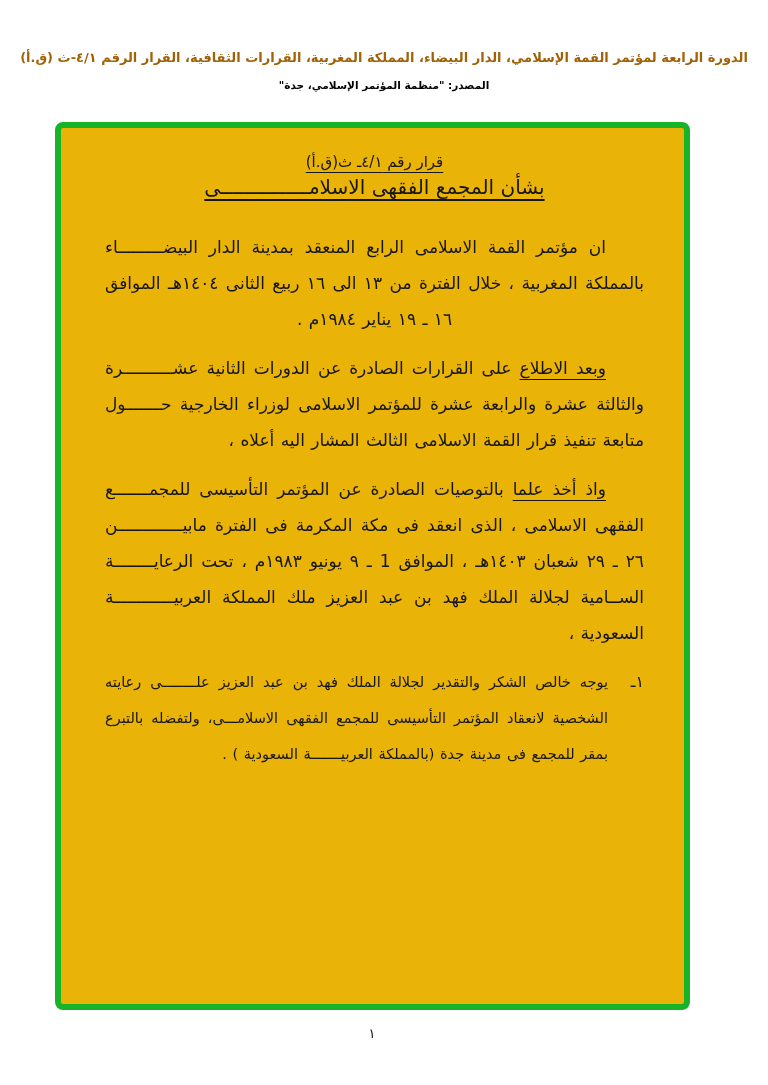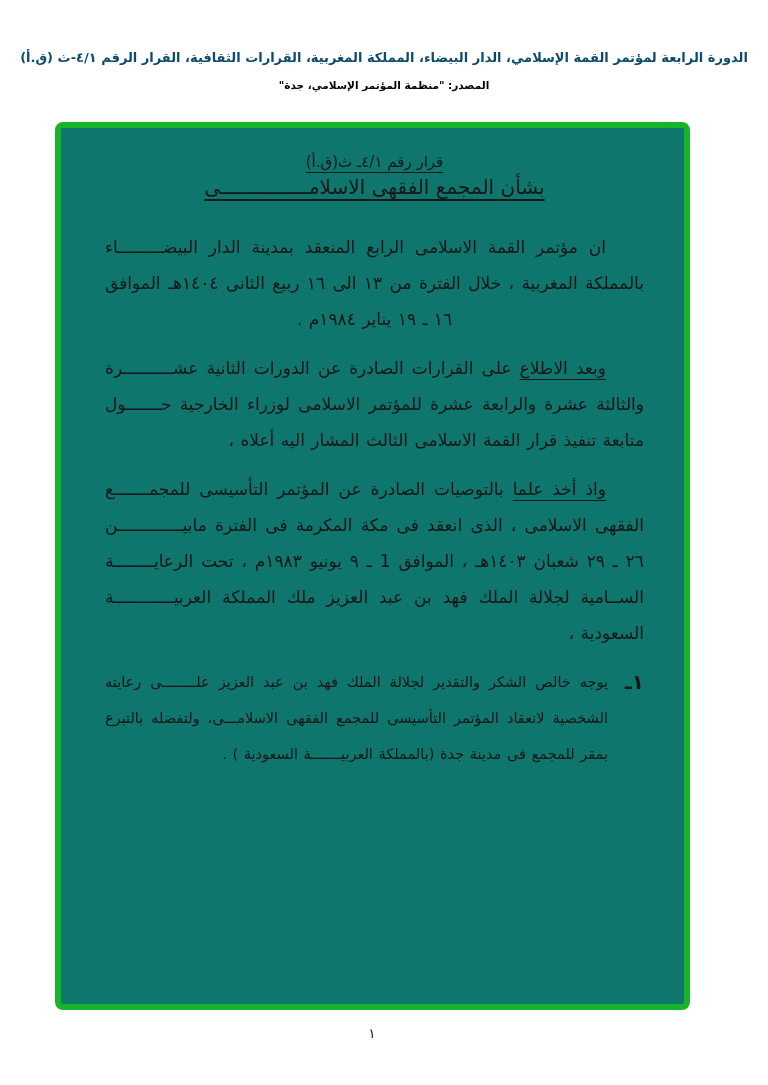--- a/index.html
+++ b/index.html
@@ -12,37 +12,37 @@
     font-family:"DejaVu Sans", sans-serif;
     color:#161616;
   }
 
   
   .page-header {
     position:absolute; top:50px; left:0; right:0;
     text-align:center; direction:rtl;
   }
   .page-header .h-line1 {
-    font-size:13px; font-weight:bold; color:#0c4a6e;
+    font-size:13px; font-weight:bold; color:#a16207;
     white-space:nowrap; letter-spacing:0;
   }
   .page-header .h-line2 {
     margin-top:14px;
     font-size:10.5px; font-weight:bold; color:#000;
     white-space:nowrap;
   }
 
   
   .decree-frame {
     position:absolute; left:55px; top:122px;
     width:635px; height:888px;
     border:6px solid #17b42a;
     border-radius:8px;
     padding:24px 40px 8px 44px;
-    background:#0f766e;
+    background:#eab308;
   }
 
   .decree-body { direction:rtl; }
 
   .doc-title { text-align:center; margin-bottom:4px; }
   .doc-title .t1 {
     display:inline-block;
     font-size:15px; letter-spacing:0.5px;
     text-decoration:underline;
     text-underline-offset:5px;
@@ -74,24 +74,23 @@
 
   
   .item-row {
     direction:rtl;
     display:flex;
     align-items:flex-start;
     margin-top:4px;
   }
   .item-num {
     flex:0 0 36px;
-    font-size:20px;
+    font-size:16px;
     line-height:36px;
     white-space:nowrap;
-    font-weight:bold;
   }
   .item-text {
     flex:1 1 auto;
     direction:rtl;
     text-align:justify;
     font-size:14.5px;
     line-height:36px;
     word-spacing:1px;
   }
 

